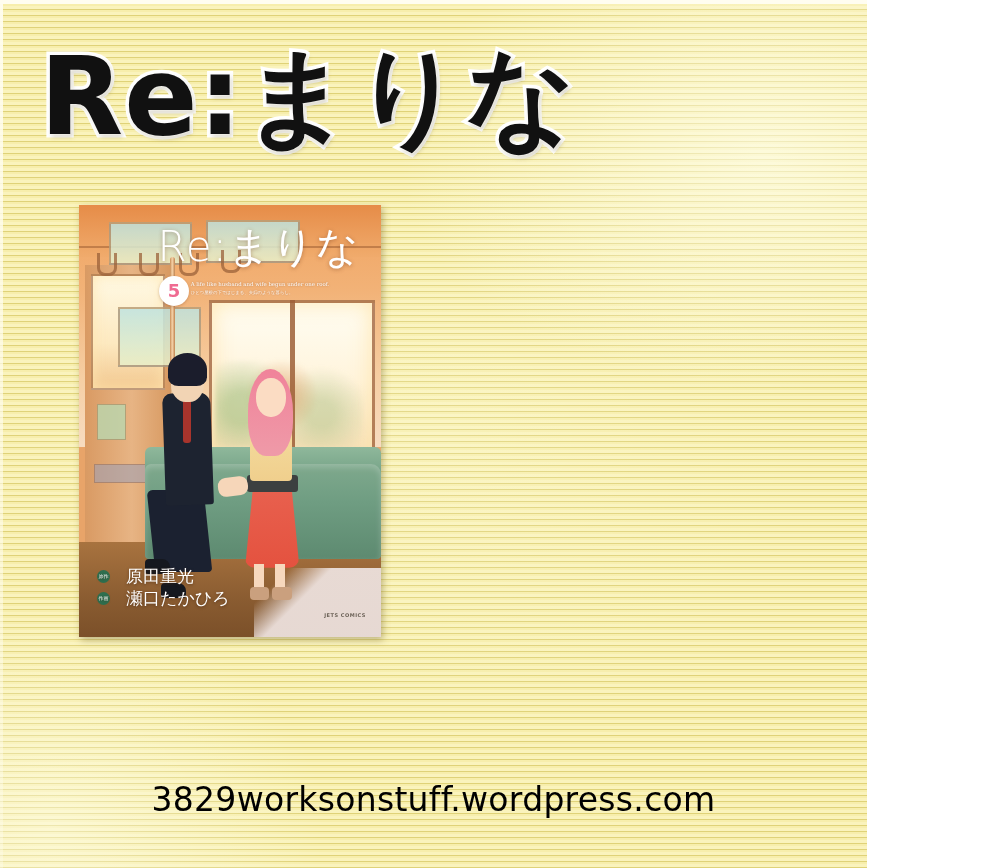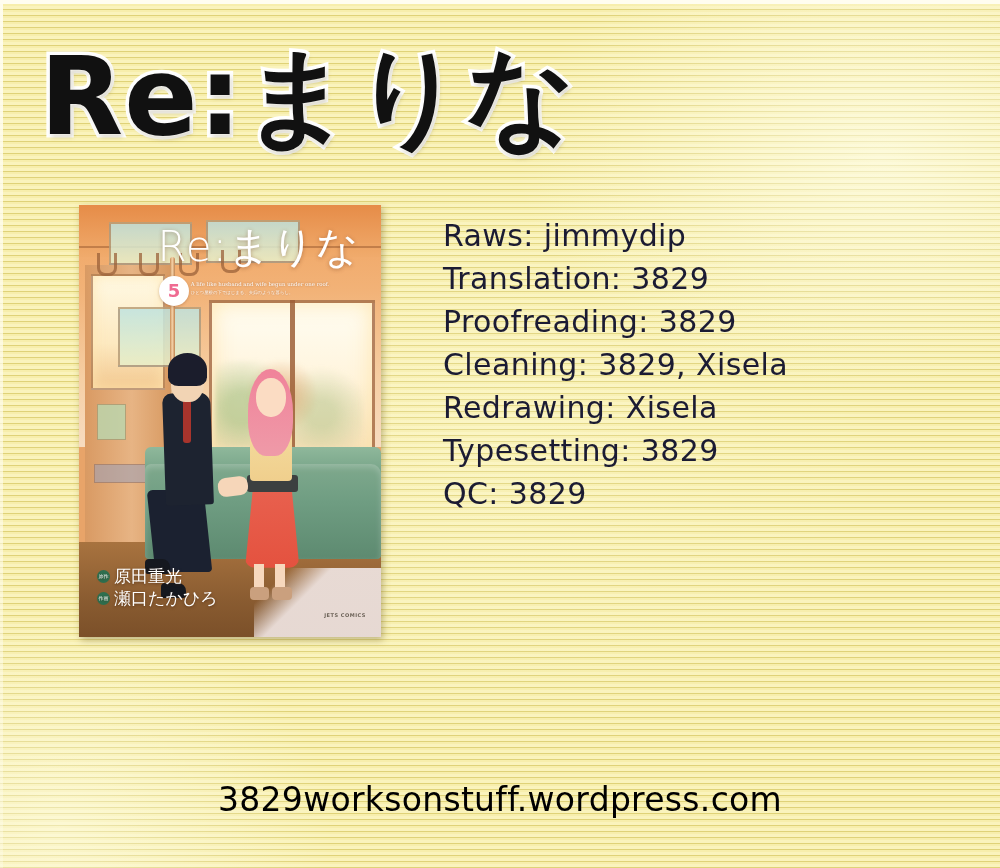--- a/index.html
+++ b/index.html
@@ -4,21 +4,21 @@
 <title>Re:Marina Credits Page</title>
 <style>
   html, body {
     margin: 0;
     padding: 0;
     background: #ffffff;
   }
 
   #page {
     position: relative;
-    width: 1000px;
+    width: 867px;
     height: 868px;
     overflow: hidden;
     background: #f3ea9f;
     font-family: "DejaVu Sans", sans-serif;
   }
 
   
   .stripes {
     position: absolute;
     inset: 0;
@@ -388,21 +388,21 @@
   .cover-authors {
     position: absolute;
     left: 6%;
     bottom: 6%;
     color: #ffffff;
     text-shadow: 0 1px 3px rgba(70,40,20,0.7);
   }
   .author-row {
     display: flex;
     align-items: center;
-    gap: 4px;
+    gap: 16px;
     margin-bottom: 3px;
   }
   .author-tag {
     display: inline-block;
     width: 13px; height: 13px;
     border-radius: 50%;
     background: #2f6f4f;
     color: #fff;
     font-size: 5px;
     line-height: 13px;
@@ -532,25 +532,16 @@
       </div>
       <div class="author-row">
         <span class="author-tag art">作画</span>
         <span class="author-name">瀬口たかひろ</span>
       </div>
     </div>
 
     <div class="cover-imprint">JETS COMICS</div>
   </div>
 
-  <div class="credits">
-    <div class="credit-line">Raws: jimmydip</div>
-    <div class="credit-line">Translation: 3829</div>
-    <div class="credit-line">Proofreading: 3829</div>
-    <div class="credit-line">Cleaning: 3829, Xisela</div>
-    <div class="credit-line">Redrawing: Xisela</div>
-    <div class="credit-line">Typesetting: 3829</div>
-    <div class="credit-line">QC: 3829</div>
-  </div>
 
   <div class="site-url">3829worksonstuff.wordpress.com</div>
 
 </div>
 
 </body></html>

